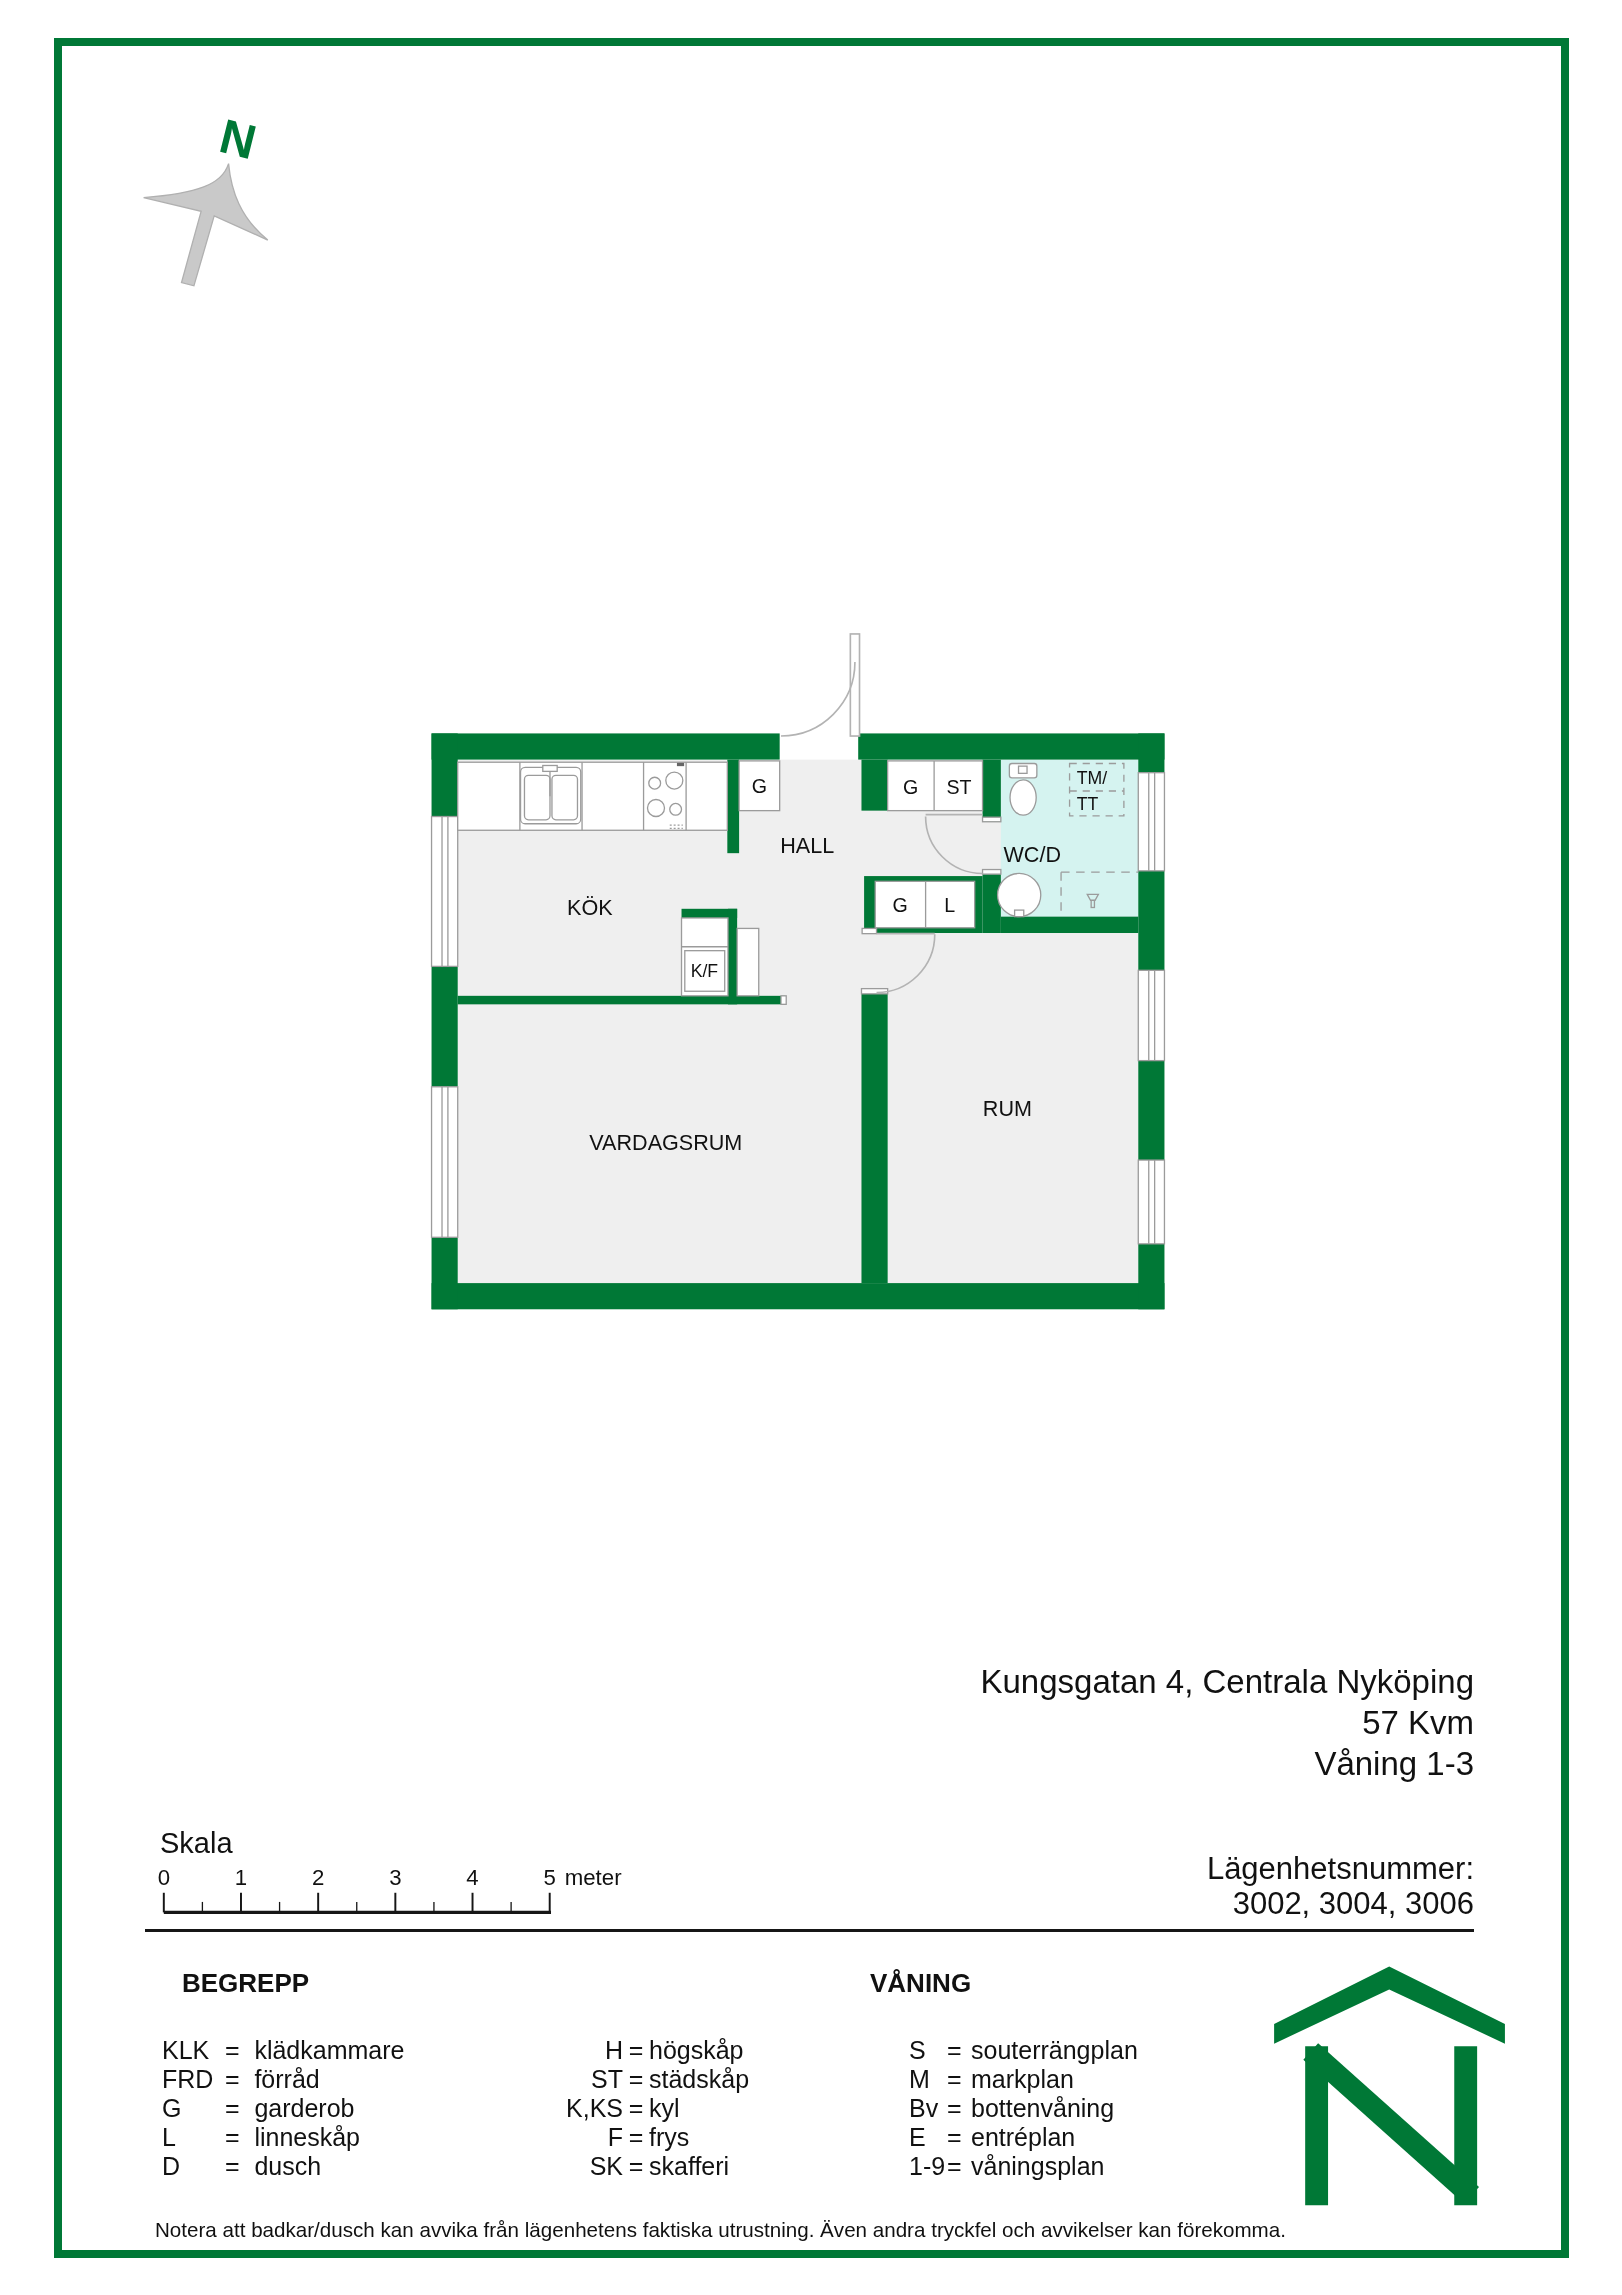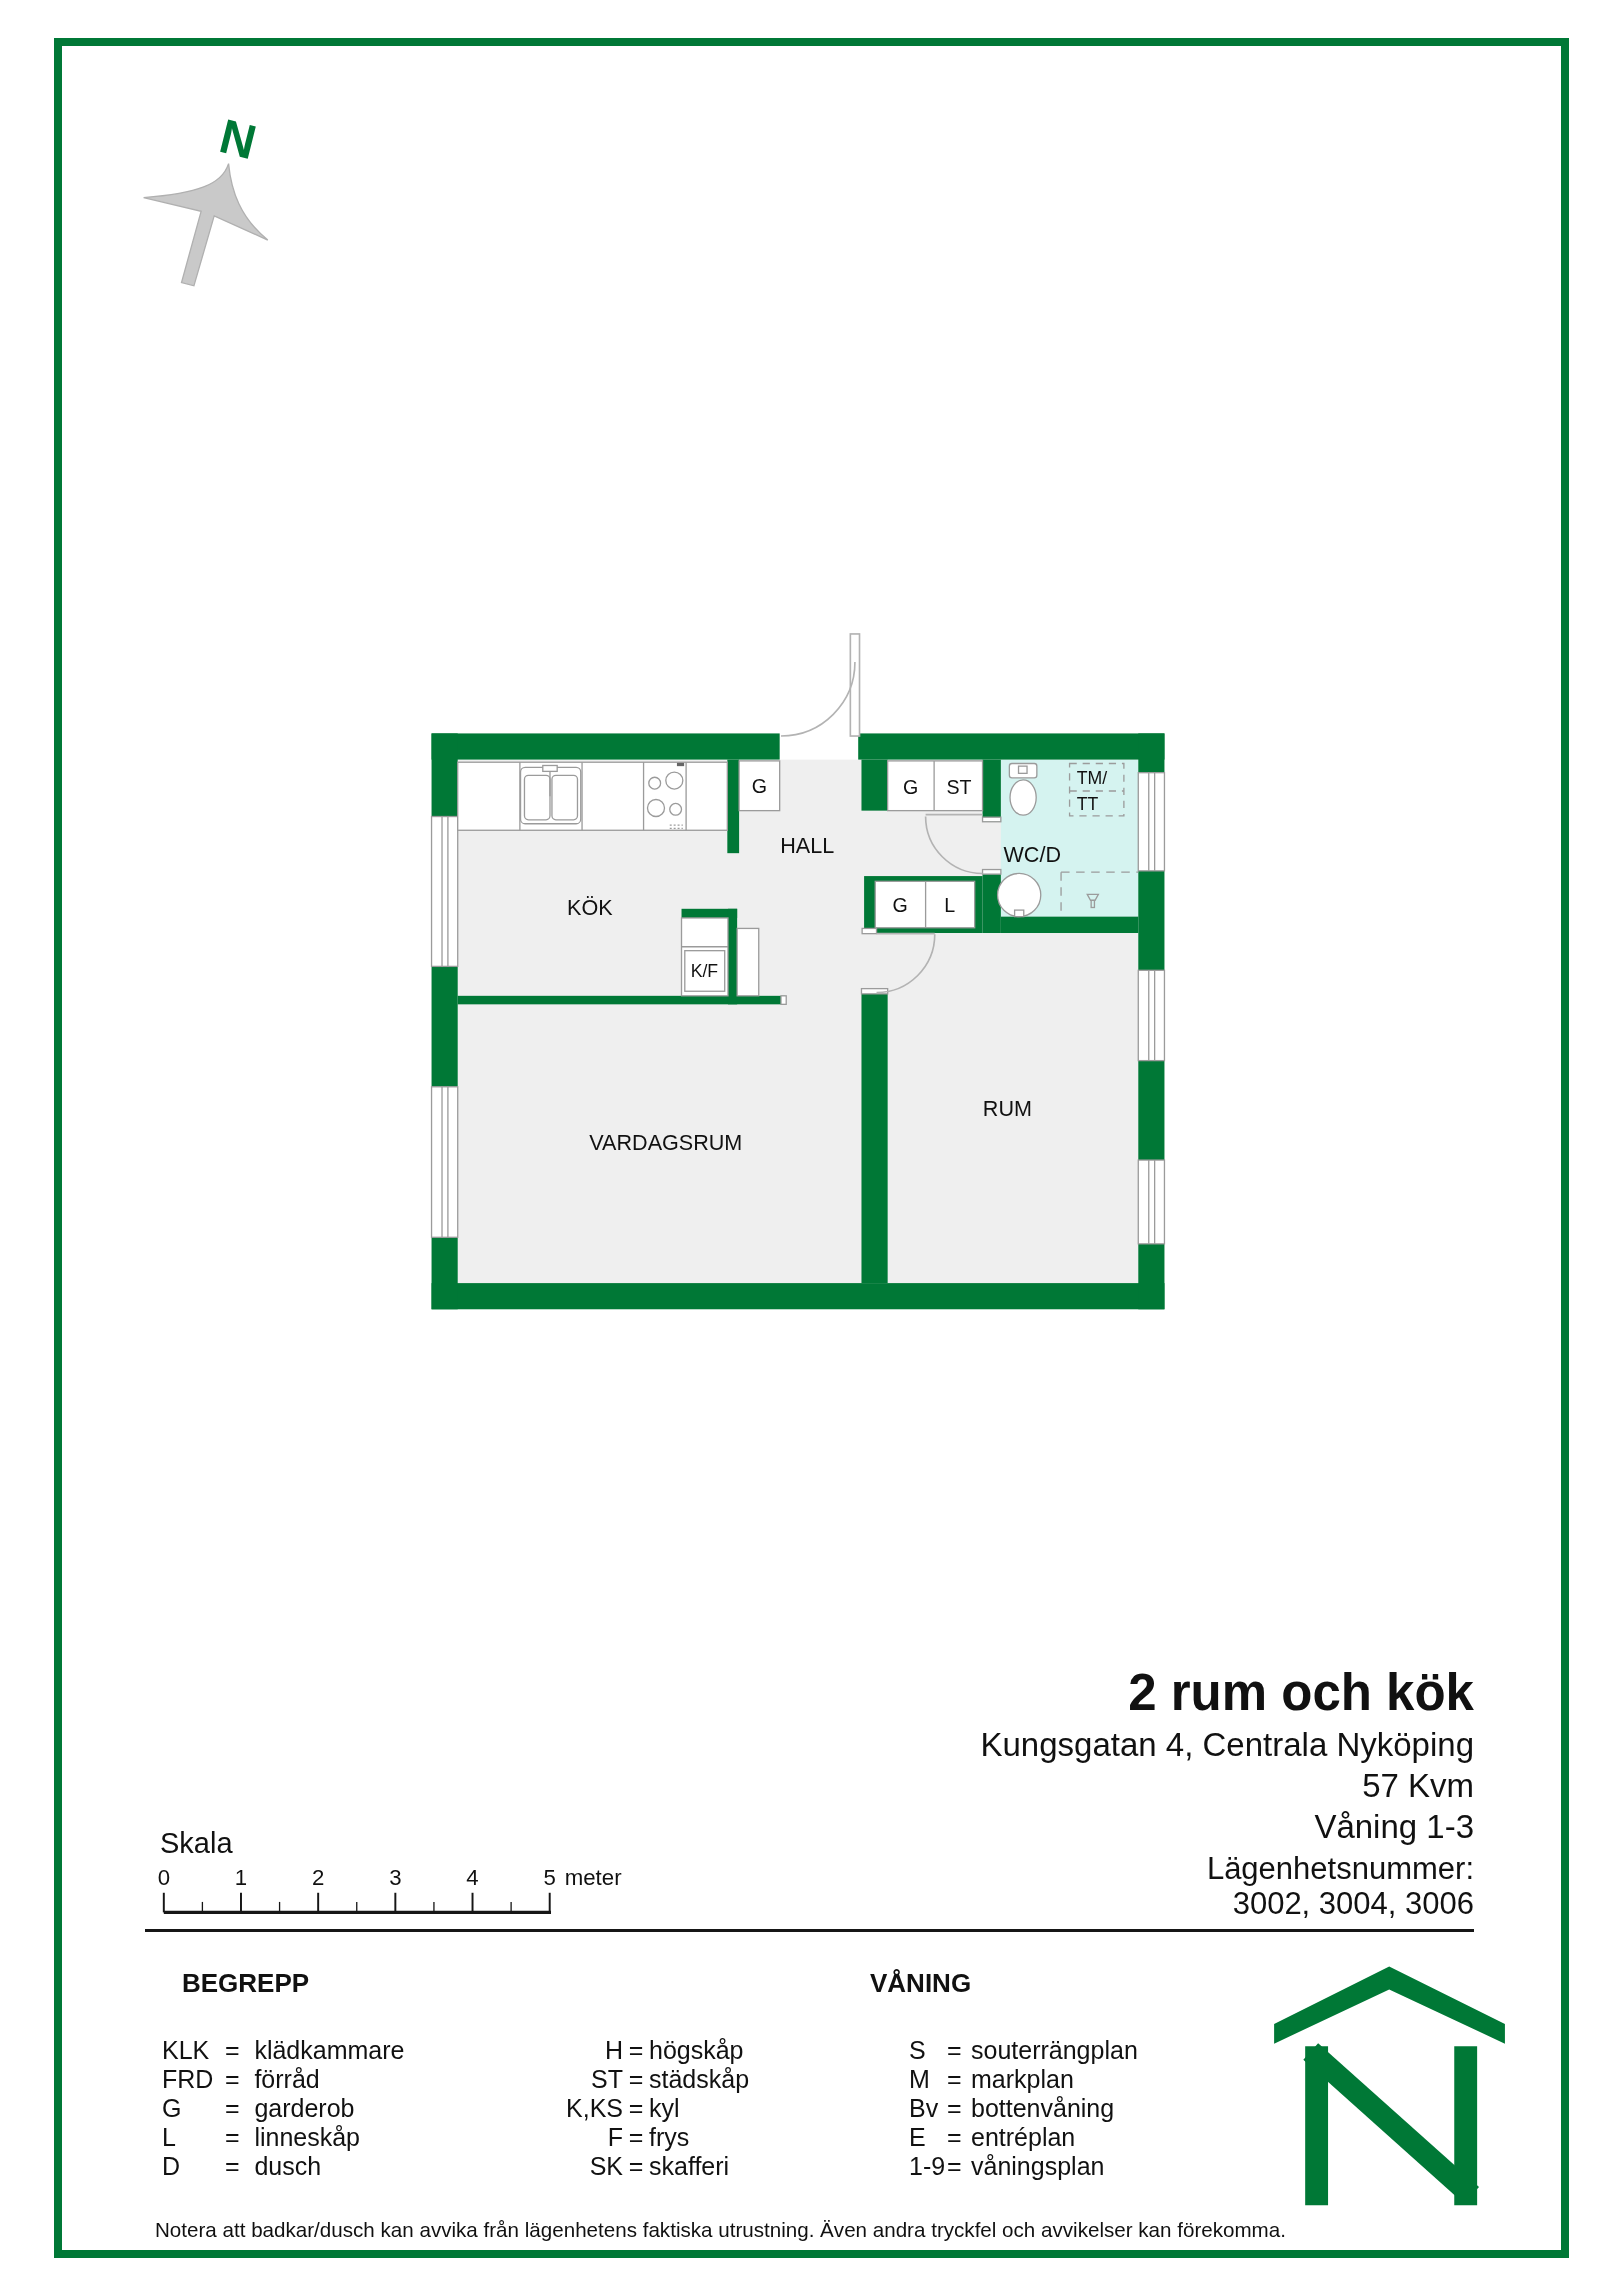--- a/index.html
+++ b/index.html
@@ -206,21 +206,20 @@
     <text class="closet-label" x="806" y="93">ST</text>
     <text class="closet-label" x="716" y="273">G</text>
     <text class="closet-label" x="792" y="273">L</text>
     <text class="small-label" x="417" y="373">K/F</text>
   </g>
   <text class="small-label" x="986" y="77">TM/</text>
   <text class="small-label" x="986" y="117">TT</text>
 </svg>
 
 <div class="abs" id="title-block">
-  <div class="t1">2 rum och kök</div>
   <div class="t2">Kungsgatan 4, Centrala Nyköping</div>
   <div class="t2">57 Kvm</div>
   <div class="t2">Våning 1-3</div>
 </div>
 
 <div class="abs" id="skala-label">Skala</div>
 <svg class="abs" id="scale-svg" viewBox="0 0 740 90">
   <g stroke="#161616" stroke-width="3">
     <line x1="15" y1="80" x2="607" y2="80" stroke-width="5"></line>
     <line x1="15" y1="50" x2="15" y2="80"></line>

